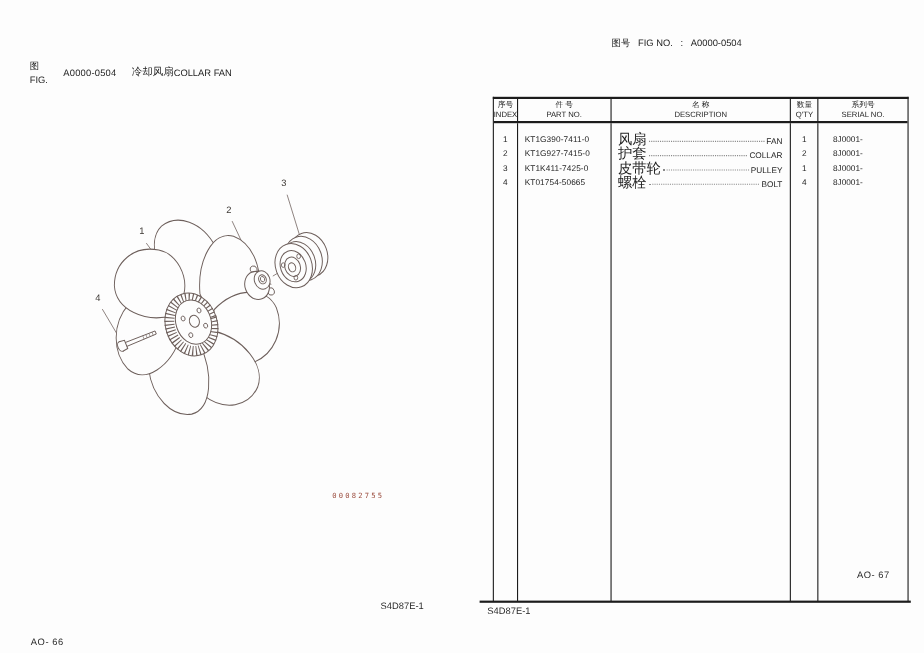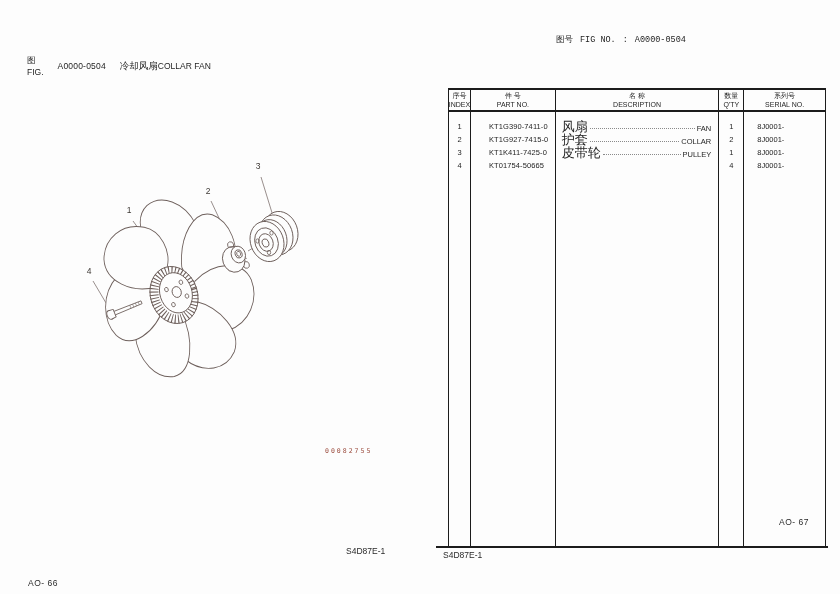--- a/index.html
+++ b/index.html
@@ -9,45 +9,45 @@
 
   
   .fig-title { position:absolute; left:27px; top:54px; display:flex; align-items:center; gap:14px; }
   .fig-zh-en { display:flex; flex-direction:column; line-height:12px; font-size:8.5px; }
   .fig-no { font-size:8.5px; letter-spacing:0.2px; }
   .fig-name { display:flex; flex-direction:row; line-height:12.5px; }
   .fig-name .zh { font-size:9.5px; }
   .fig-name .en { font-size:8.5px; }
 
   
-  .figno-line { position:absolute; left:556px; top:34px; font-size:8.5px; display:flex; gap:7px; align-items:baseline;font-family:Liberation Mono, monospace; }
+  .figno-line { position:absolute; left:556px; top:34px; font-size:8.5px; display:flex; gap:7px; align-items:baseline; }
 
   
   .drawing { position:absolute; left:0; top:120px; width:440px; height:320px; }
   .callout { position:absolute; font-size:8.5px; width:10px; text-align:center; color:#3d3834; }
-  .stamp { position:absolute; left:325px; top:447px; font-size:6.5px; letter-spacing:2px; color:#9a4a3c; font-family:"DejaVu Sans Mono","Liberation Mono",monospace; }
+  .stamp { position:absolute; left:302px; top:447px; font-size:6.5px; letter-spacing:2px; color:#9a4a3c; font-family:"DejaVu Sans Mono","Liberation Mono",monospace; }
 
   
   .ptable { position:absolute; left:448px; top:88px; width:378px; height:459px;
             border-top:2px solid #1c1c1c; border-left:1px solid #1c1c1c; border-right:1px solid #1c1c1c; }
   .thead { display:flex; height:22px; border-bottom:2px solid #1c1c1c; }
   .th { display:flex; flex-direction:column; justify-content:center; align-items:center; line-height:9.5px;
         font-size:7px; border-right:1px solid #1c1c1c; }
   .th:last-child { border-right:none; }
   .tbody { display:flex; height:435px; }
   .col { border-right:1px solid #1c1c1c; padding-top:8px; }
   .col:last-child { border-right:none; }
   .w-index  { width:22px; }
   .w-part   { width:85px; }
   .w-desc   { width:164px; }
   .w-qty    { width:25px; }
   .w-serial { width:81px; }
   .cell { height:13px; font-size:7.5px; line-height:13px; white-space:nowrap; }
   .c-center { text-align:center; }
-  .c-part { padding-left:6px; letter-spacing:0.1px;margin-left:12px; }
+  .c-part { padding-left:6px; letter-spacing:0.1px; }
   .c-serial { padding-left:13px; }
   .c-desc { display:flex; align-items:baseline; padding:0 7px 0 6px; }
   .c-desc .zh { font-size:13px; }
   .c-desc .en { font-size:7.5px; }
   .dots { flex:1; margin:0 2px; border-bottom:1px dotted #8a8a8a; transform:translateY(-2px); min-width:8px; }
 
   
   .bottom-rule { position:absolute; left:436px; top:546px; width:392px; height:2px; background:#1c1c1c; }
   .foot { position:absolute; font-size:8.5px; color:#2a2a2a; }
   .f-ao66 { left:28px; top:578px; letter-spacing:0.5px; }
@@ -204,20 +204,25 @@
         <div class="cell c-desc">
           <span class="zh">护套</span>
           <span class="dots"></span>
           <span class="en">COLLAR</span>
         </div>
         <div class="cell c-desc">
           <span class="zh">皮带轮</span>
           <span class="dots"></span>
           <span class="en">PULLEY</span>
         </div>
+        <div class="cell c-desc">
+          <span class="zh">螺栓</span>
+          <span class="dots"></span>
+          <span class="en">BOLT</span>
+        </div>
       </div>
       <div class="col w-qty">
         <div class="cell c-center">1</div>
         <div class="cell c-center">2</div>
         <div class="cell c-center">1</div>
         <div class="cell c-center">4</div>
       </div>
       <div class="col w-serial">
         <div class="cell c-serial">8J0001-</div>
         <div class="cell c-serial">8J0001-</div>

